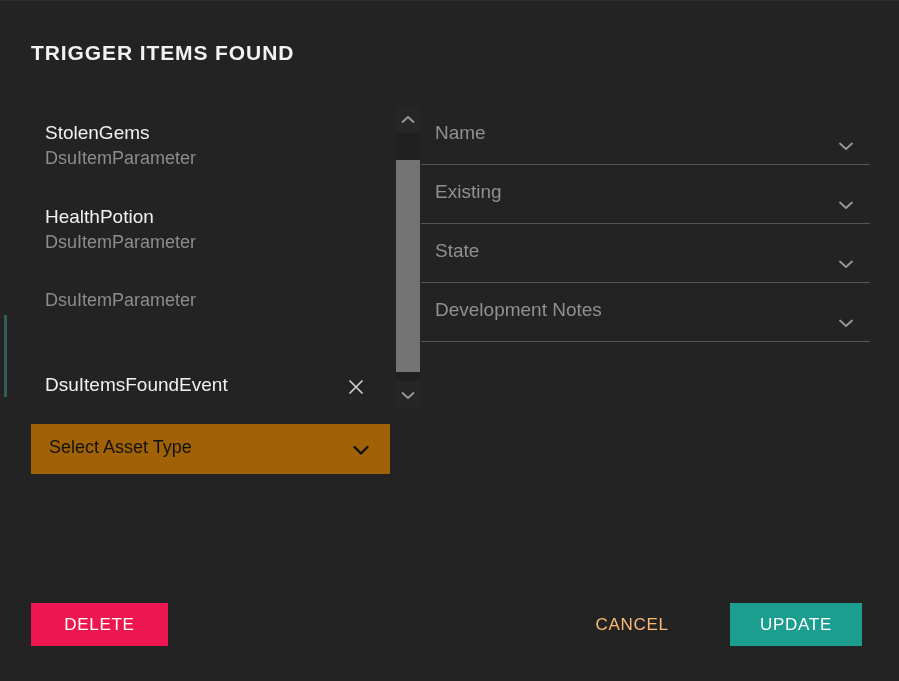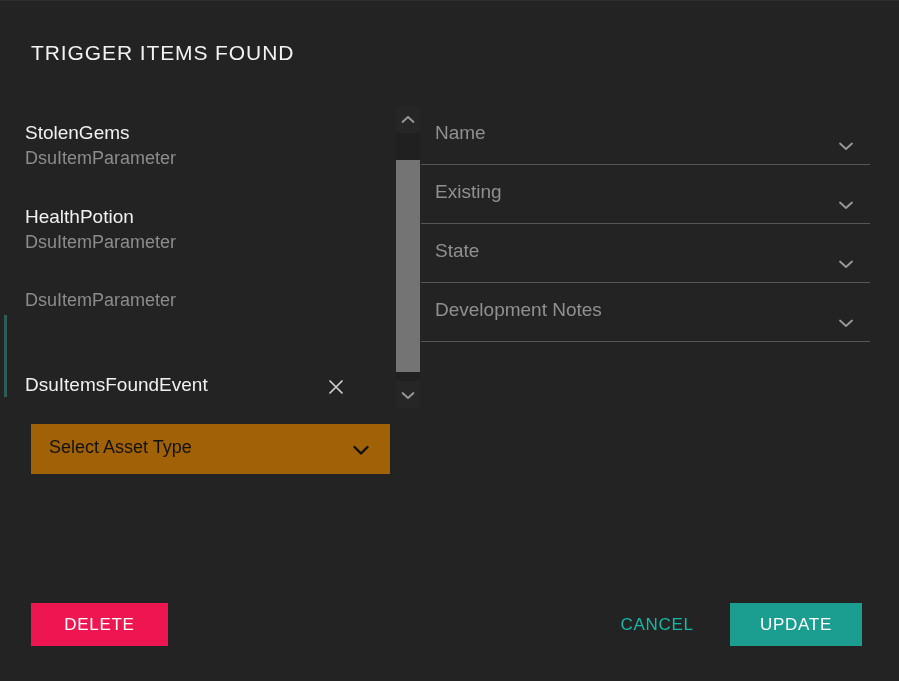--- a/index.html
+++ b/index.html
@@ -40,28 +40,28 @@
   }
 
   
   .dialog-title {
     position: absolute;
     left: 31px;
     top: 41px;
     font-size: 21px;
     letter-spacing: 0.9px;
     color: #f2f2f2;
-    font-weight: 400;
+    font-weight: 700;
     white-space: nowrap;
   }
 
   
   .item-list {
     position: absolute;
-    left: 25px;
+    left: 45px;
     top: 120px;
     width: 360px;
     height: 292px;
     overflow: hidden;
   }
   .list-item {
     position: relative;
     height: 84px;
   }
   .list-item.event-row { height: 60px; }
@@ -204,26 +204,26 @@
   }
   .btn-delete {
     left: 31px;
     top: 603px;
     width: 137px;
     height: 43px;
     background: #ED1651;
     color: #ffffff;
   }
   .btn-cancel {
-    left: 598px;
+    left: 573px;
     top: 603px;
     width: 118px;
     height: 43px;
     background: transparent;
-    color: #14b8a6;
+    color: #fdba74;
     text-align: center;
   }
   .btn-update {
     left: 730px;
     top: 603px;
     width: 132px;
     height: 43px;
     background: #1B9E8F;
     color: #ffffff;
   }

